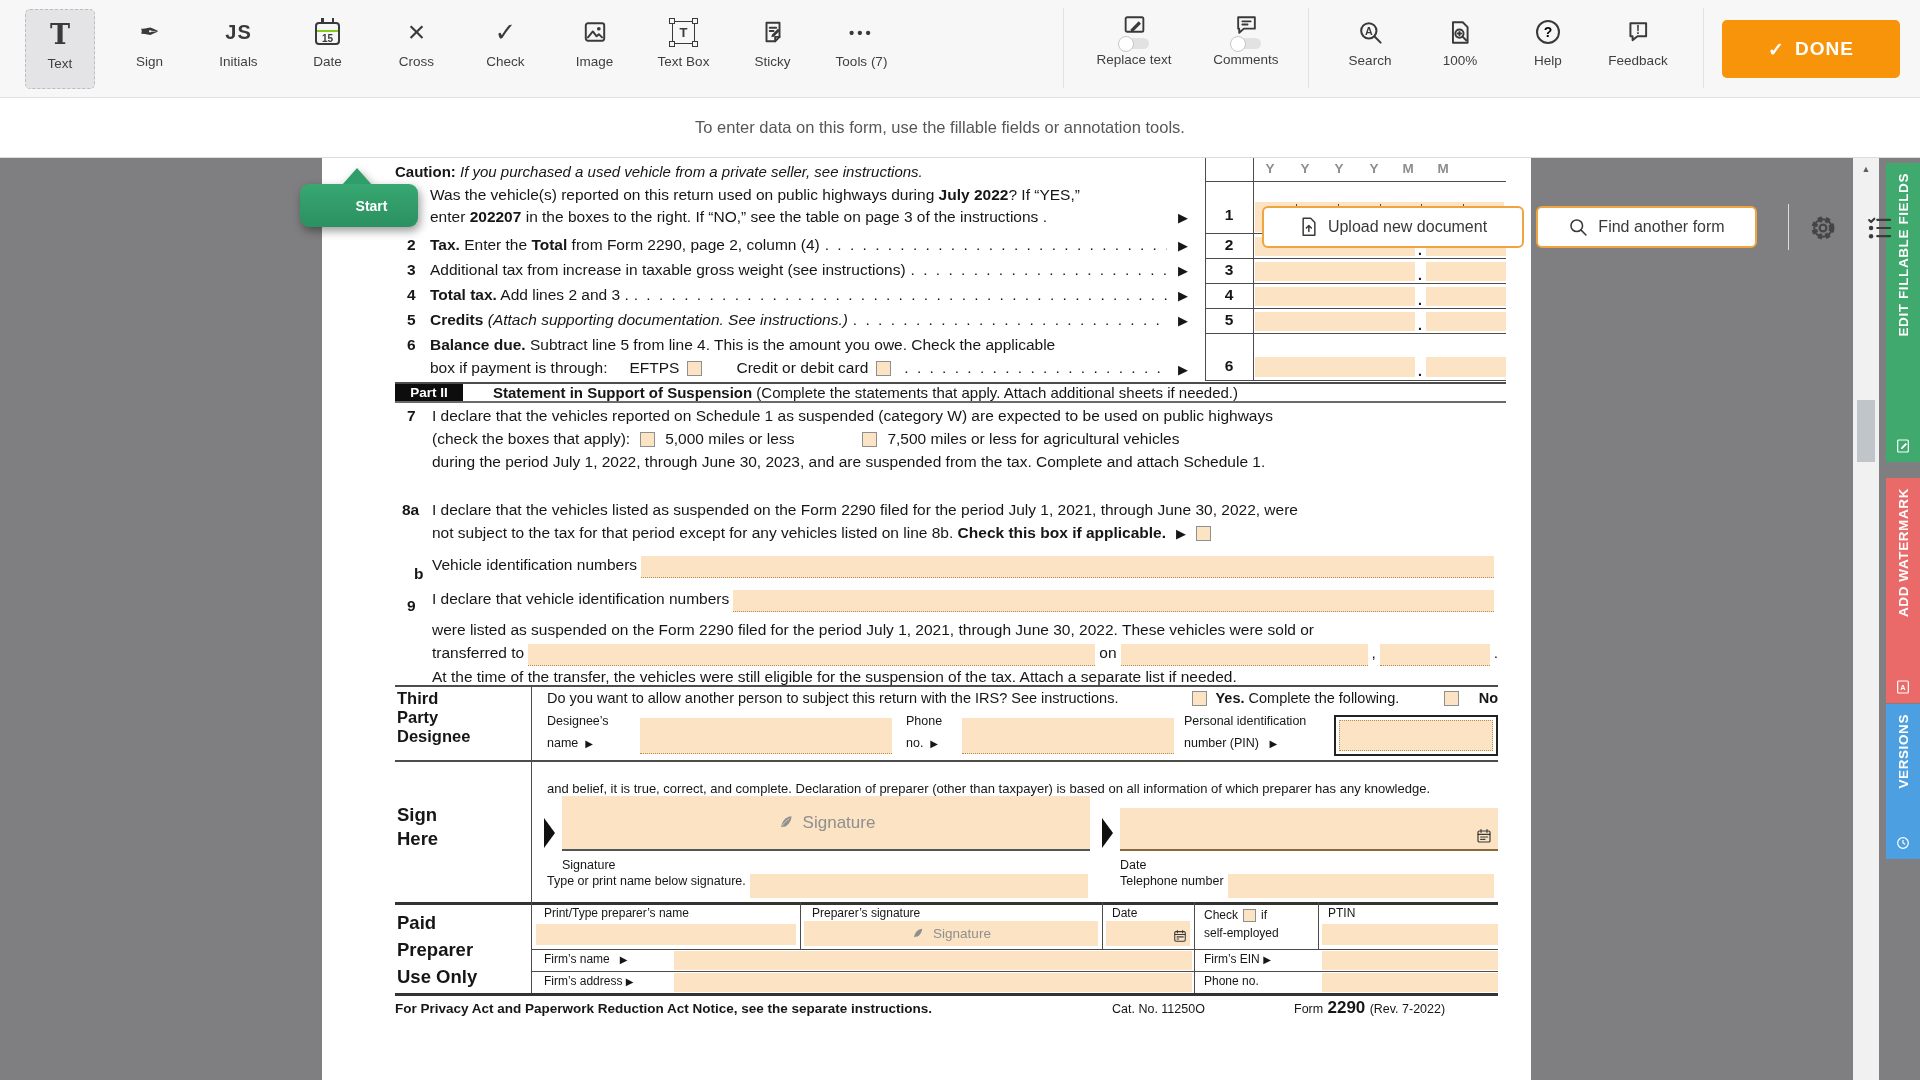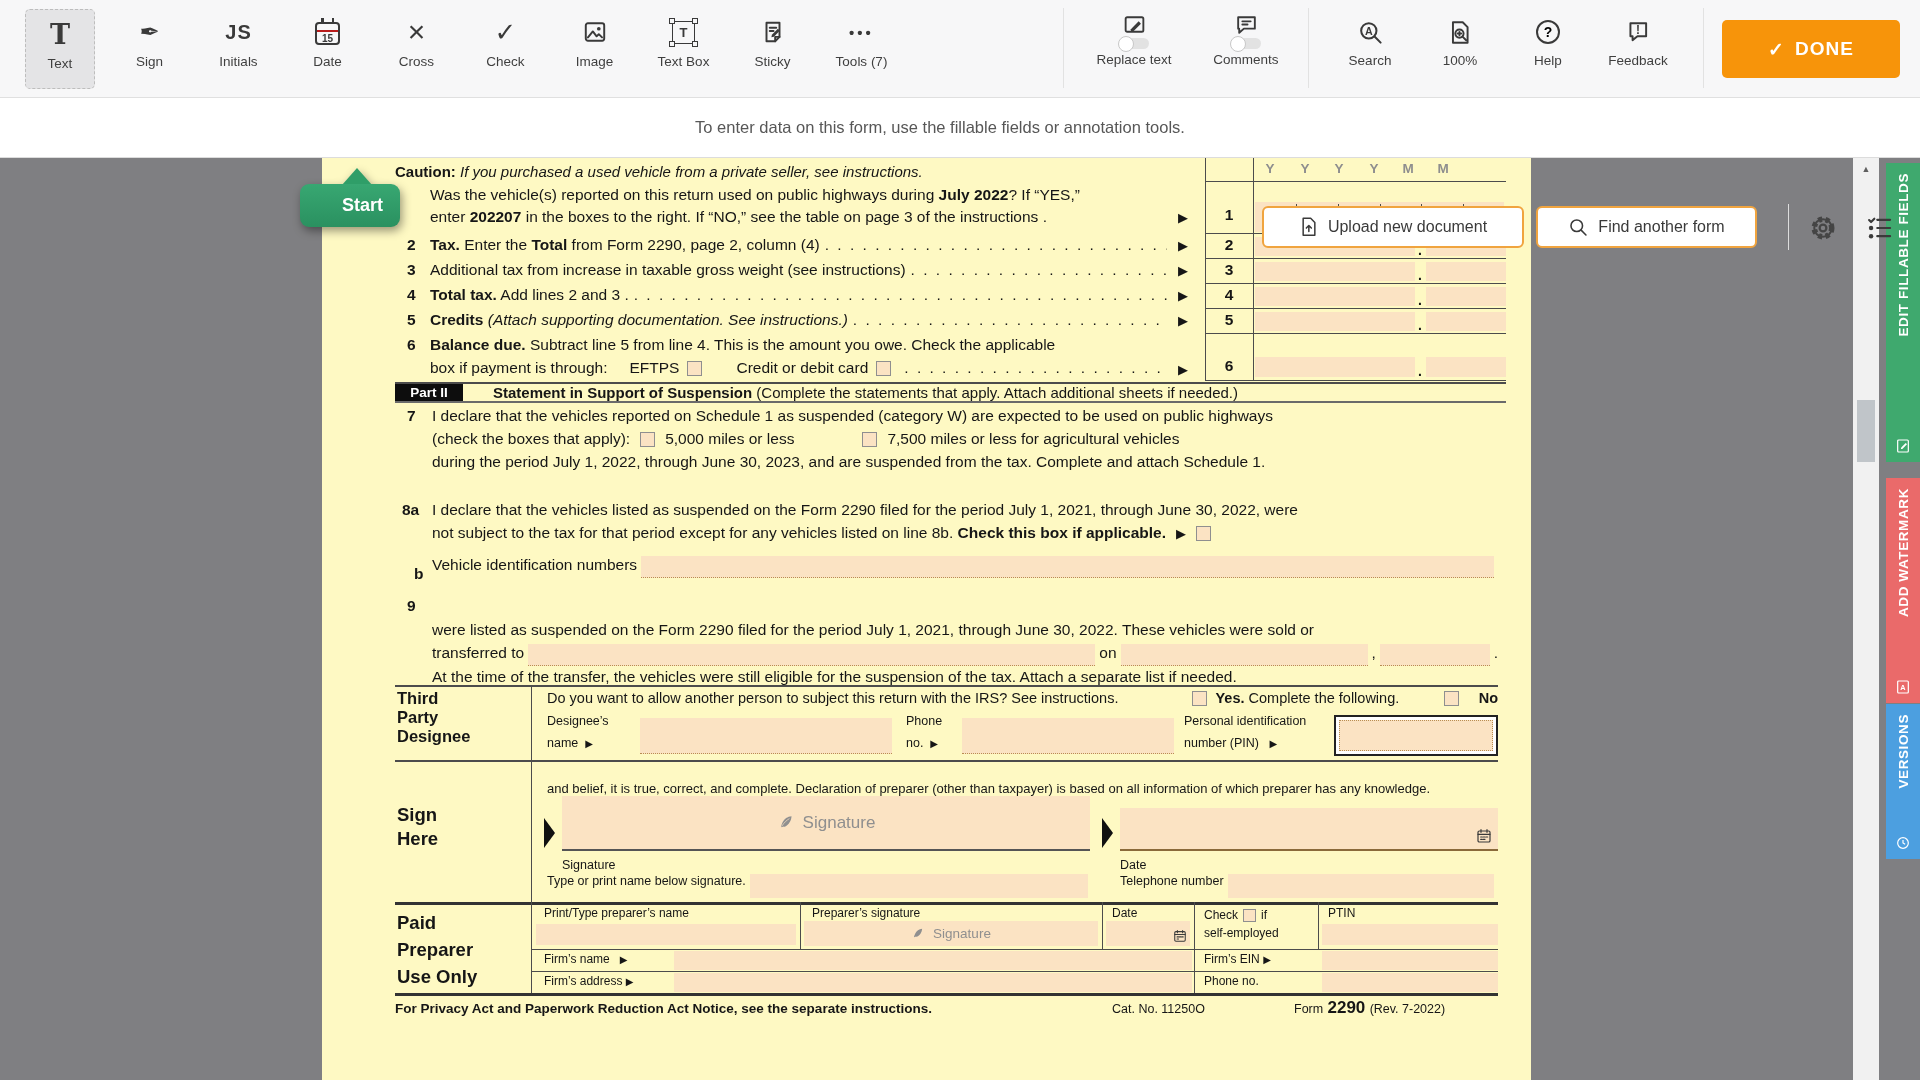--- a/index.html
+++ b/index.html
@@ -15,42 +15,42 @@
   .tool .lb { font-size:13.5px; color:#3f3f3f; margin-top:4px; white-space:nowrap; }
   .tool.selected { background:#e4e4e6; border:1px dashed #bdbdbd; border-radius:5px; height:80px; margin-top:9px; padding-top:6px; width:70px; margin-left:9px; margin-right:10px; }
   .tdiv { position:absolute; top:8px; width:1px; height:80px; background:#e2e2e2; }
   .glyph-t { font-family:"DejaVu Serif", serif; font-size:27px; font-weight:bold; }
   .glyph { font-size:24px; }
   .glyph-js { font-size:20px; font-weight:bold; letter-spacing:1px; }
   .dots3 { font-size:15px; font-weight:bold; letter-spacing:3px; }
   .cal-ic { width:25px; height:23px; border:2px solid #3a3a3a; border-radius:4px; position:relative; margin-top:3px; display:flex; align-items:flex-end; justify-content:center; }
   .cal-ic::before, .cal-ic::after { content:""; position:absolute; top:-6px; width:2.5px; height:5px; background:#3a3a3a; }
   .cal-ic::before { left:4px; } .cal-ic::after { right:4px; }
-  .cal-ic .cday { font-size:10px; font-weight:bold; border-top:2px solid #b91c1c; width:100%; text-align:center; height:13px; line-height:13px; }
+  .cal-ic .cday { font-size:10px; font-weight:bold; border-top:2px solid #84cc16; width:100%; text-align:center; height:13px; line-height:13px; }
   .circle-ic { width:21px; height:24px; border:2.2px solid #3a3a3a; border-radius:50%; }
   .tbox-ic { width:23px; height:23px; border:1.8px solid #3a3a3a; position:relative; display:flex; align-items:center; justify-content:center; font-size:13px; font-weight:bold; }
   .tbox-ic i { position:absolute; width:6px; height:6px; background:#f7f7f8; border:1.8px solid #3a3a3a; }
   .tbox-ic .c1{left:-4px;top:-4px} .tbox-ic .c2{right:-4px;top:-4px} .tbox-ic .c3{left:-4px;bottom:-4px} .tbox-ic .c4{right:-4px;bottom:-4px}
   .help-ic { width:24px; height:24px; border:2px solid #3a3a3a; border-radius:50%; display:flex; align-items:center; justify-content:center; font-size:14px; font-weight:bold; }
   .toggle { width:30px; height:11px; background:#e2e2e2; border-radius:6px; position:relative; margin-top:2px; }
   .toggle::before { content:""; position:absolute; left:-1px; top:-2px; width:14px; height:14px; background:#fff; border:1px solid #c8c8c8; border-radius:50%; }
   .tgroup { position:absolute; top:0; height:98px; display:flex; flex-direction:column; align-items:center; padding-top:14px; cursor:pointer; }
   .tgroup .lb { font-size:13.5px; color:#3f3f3f; margin-top:3px; white-space:nowrap; }
   .done-btn { position:absolute; left:1722px; top:20px; width:178px; height:58px; background:#f7940a; border-radius:5px; color:#fff; font-size:19px; font-weight:bold; letter-spacing:1px; display:flex; align-items:center; justify-content:center; gap:10px; cursor:pointer; }
 
   
   .infobar { position:absolute; top:98px; left:0; width:1920px; height:60px; background:#fff; border-bottom:1px solid #dcdcdc; z-index:29; }
   .info-msg { position:absolute; left:600px; top:20px; width:680px; text-align:center; font-size:16.5px; color:#575757; }
   .obtn { position:absolute; top:108px; height:42px; background:#fff; border:2px solid #f0a43f; border-radius:6px; display:flex; align-items:center; justify-content:center; gap:9px; font-size:16px; color:#3a3a3a; cursor:pointer; }
   .idiv { position:absolute; left:1788px; top:106px; width:1px; height:46px; background:#ddd; }
   .ibtn-ic { position:absolute; top:113px; width:34px; height:34px; display:flex; align-items:center; justify-content:center; cursor:pointer; }
 
   
   .canvas { position:absolute; top:158px; left:0; width:1920px; height:922px; background:#7f7f82; }
-  .pg { position:absolute; left:322px; top:158px; width:1209px; height:922px; background:#fef9c3; color:#161616; font-size:15.5px; }
+  .pg { position:absolute; left:322px; top:158px; width:1209px; height:922px; background:#ffffff; color:#161616; font-size:15.5px; }
   .abs { position:absolute; white-space:nowrap; }
   .hl { position:absolute; background:#4c4c4c; height:1px; }
   .vl { position:absolute; background:#4c4c4c; width:1px; }
   .fld { background:#fbe3c3; position:absolute; }
   .fld.dotted { border-bottom:1.5px dotted #b98d52; }
   .cb { width:15px; height:15px; background:#fbe3c3; border:1px solid #8f8f8f; display:inline-block; flex:none; }
   .ln { position:absolute; display:flex; align-items:baseline; overflow:hidden; white-space:nowrap; }
   .leader { flex:1 1 0; min-width:0; overflow:hidden; white-space:nowrap; margin:0 5px; letter-spacing:2px; }
   .arrow { position:absolute; font-size:13px; }
   .numcell { position:absolute; left:883px; width:48px; text-align:center; font-weight:bold; }
@@ -71,21 +71,21 @@
   
   .sbar { position:absolute; left:1853px; top:158px; width:26px; height:922px; background:#f1f1f1; }
   .sbar .up { position:absolute; top:6px; left:0; width:26px; text-align:center; font-size:9px; color:#5f5f5f; }
   .sthumb { position:absolute; left:4px; top:242px; width:18px; height:62px; background:#c0c5c9; }
   .tab { position:absolute; left:1886px; width:34px; display:flex; flex-direction:column; align-items:center; justify-content:space-between; padding:10px 0 8px; color:#fff; cursor:pointer; }
   .vtext { writing-mode:vertical-rl; transform:rotate(180deg); font-weight:bold; font-size:13.5px; letter-spacing:.6px; white-space:nowrap; }
 
   
   .start { position:absolute; left:300px; top:168px; z-index:20; cursor:pointer; filter:drop-shadow(2px 4px 5px rgba(0,0,0,.4)); }
   .start .pt { width:0; height:0; border-left:15px solid transparent; border-right:15px solid transparent; border-bottom:17px solid #2f9e68; margin-left:42px; }
-  .start .bd { width:100px; height:43px; background:linear-gradient(#38a772,#2a9160); border-radius:9px; color:#fff; font-size:18px; font-weight:bold; display:flex; align-items:center; justify-content:center; margin-top:-1px;padding-left:25px; }
+  .start .bd { width:118px; height:43px; background:linear-gradient(#38a772,#2a9160); border-radius:9px; color:#fff; font-size:14px; font-weight:bold; display:flex; align-items:center; justify-content:center; margin-top:-1px;padding-left:25px; }
 
   svg { display:block; }
   .ic-stroke { stroke:#3a3a3a; fill:none; stroke-width:1.8; stroke-linecap:round; stroke-linejoin:round; }
   b { font-weight:bold; }
 </style>
 </head>
 <body>
 
 <div id="app">
 
@@ -411,20 +411,24 @@
       <span class="arrow" style="position:static">▶</span>
       <span class="cb"></span>
     </div>
     <div class="abs" style="left:92px; top:407px; font-weight:bold">b</div>
     <div class="flexrow" style="left:110px; top:398px; width:1066px">
       <span>Vehicle identification numbers</span>
       <span class="fl"></span>
     </div>
 
     <div class="abs" style="left:85px; top:439px; font-weight:bold">9</div>
+    <div class="flexrow" style="left:110px; top:432px; width:1066px">
+      <span>I declare that vehicle identification numbers</span>
+      <span class="fl"></span>
+    </div>
     <div class="abs" style="left:110px; top:463px">were listed as suspended on the Form 2290 filed for the period July 1, 2021, through June 30, 2022. These vehicles were sold or</div>
     <div class="flexrow" style="left:110px; top:486px; width:1066px">
       <span>transferred to</span>
       <span class="fl" style="flex:3.1"></span>
       <span>on</span>
       <span class="fl" style="flex:1.35"></span>
       <span>,</span>
       <span class="fl" style="flex:0.6"></span>
       <span>.</span>
     </div>

